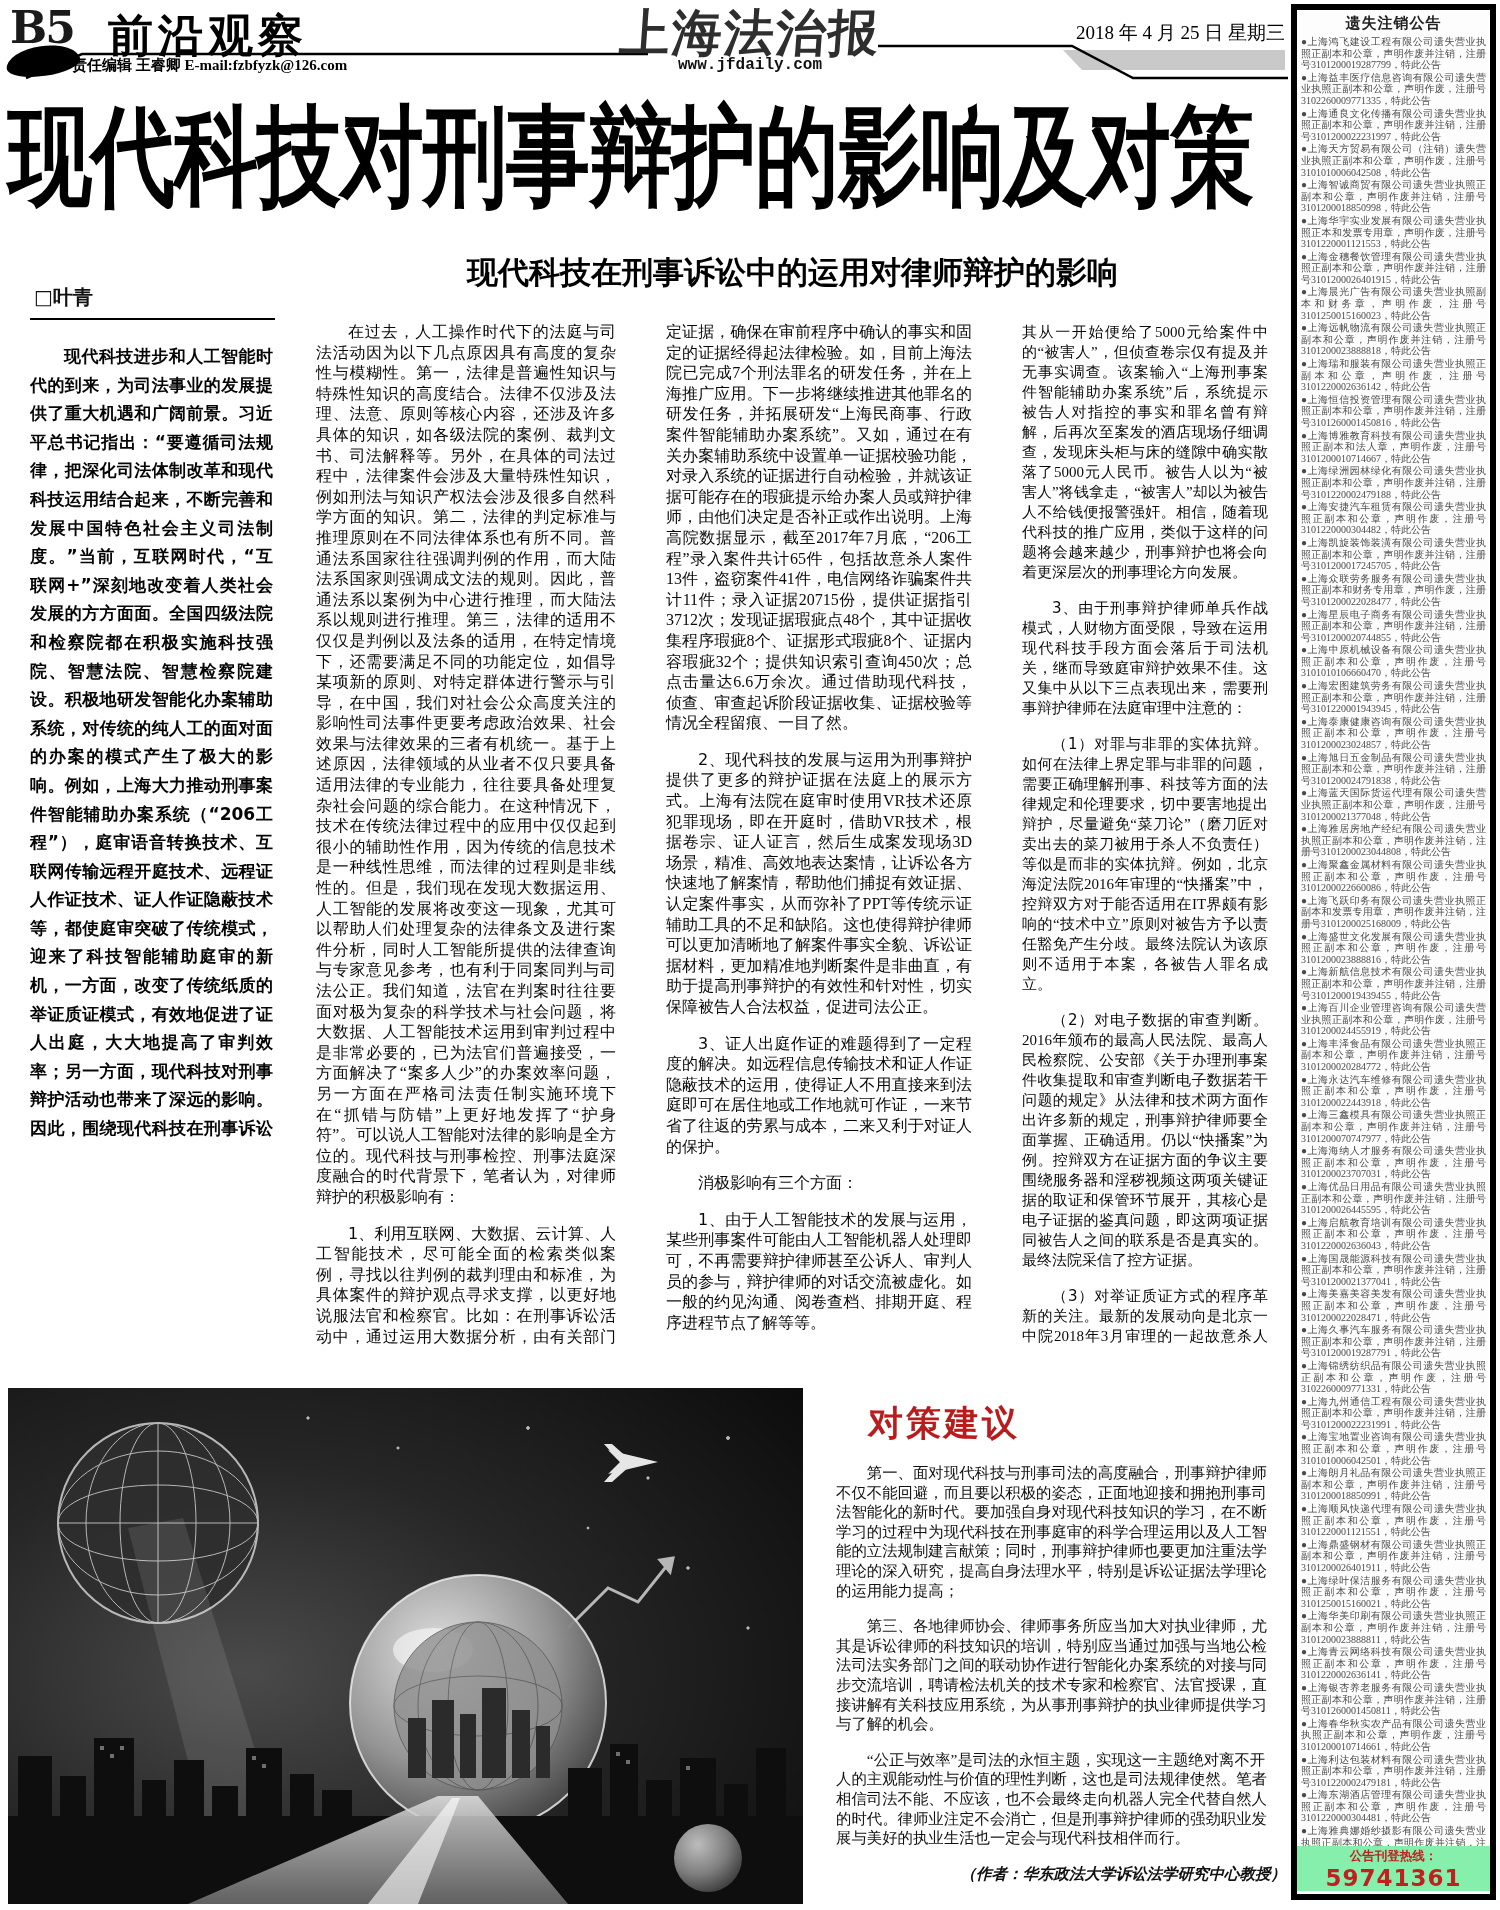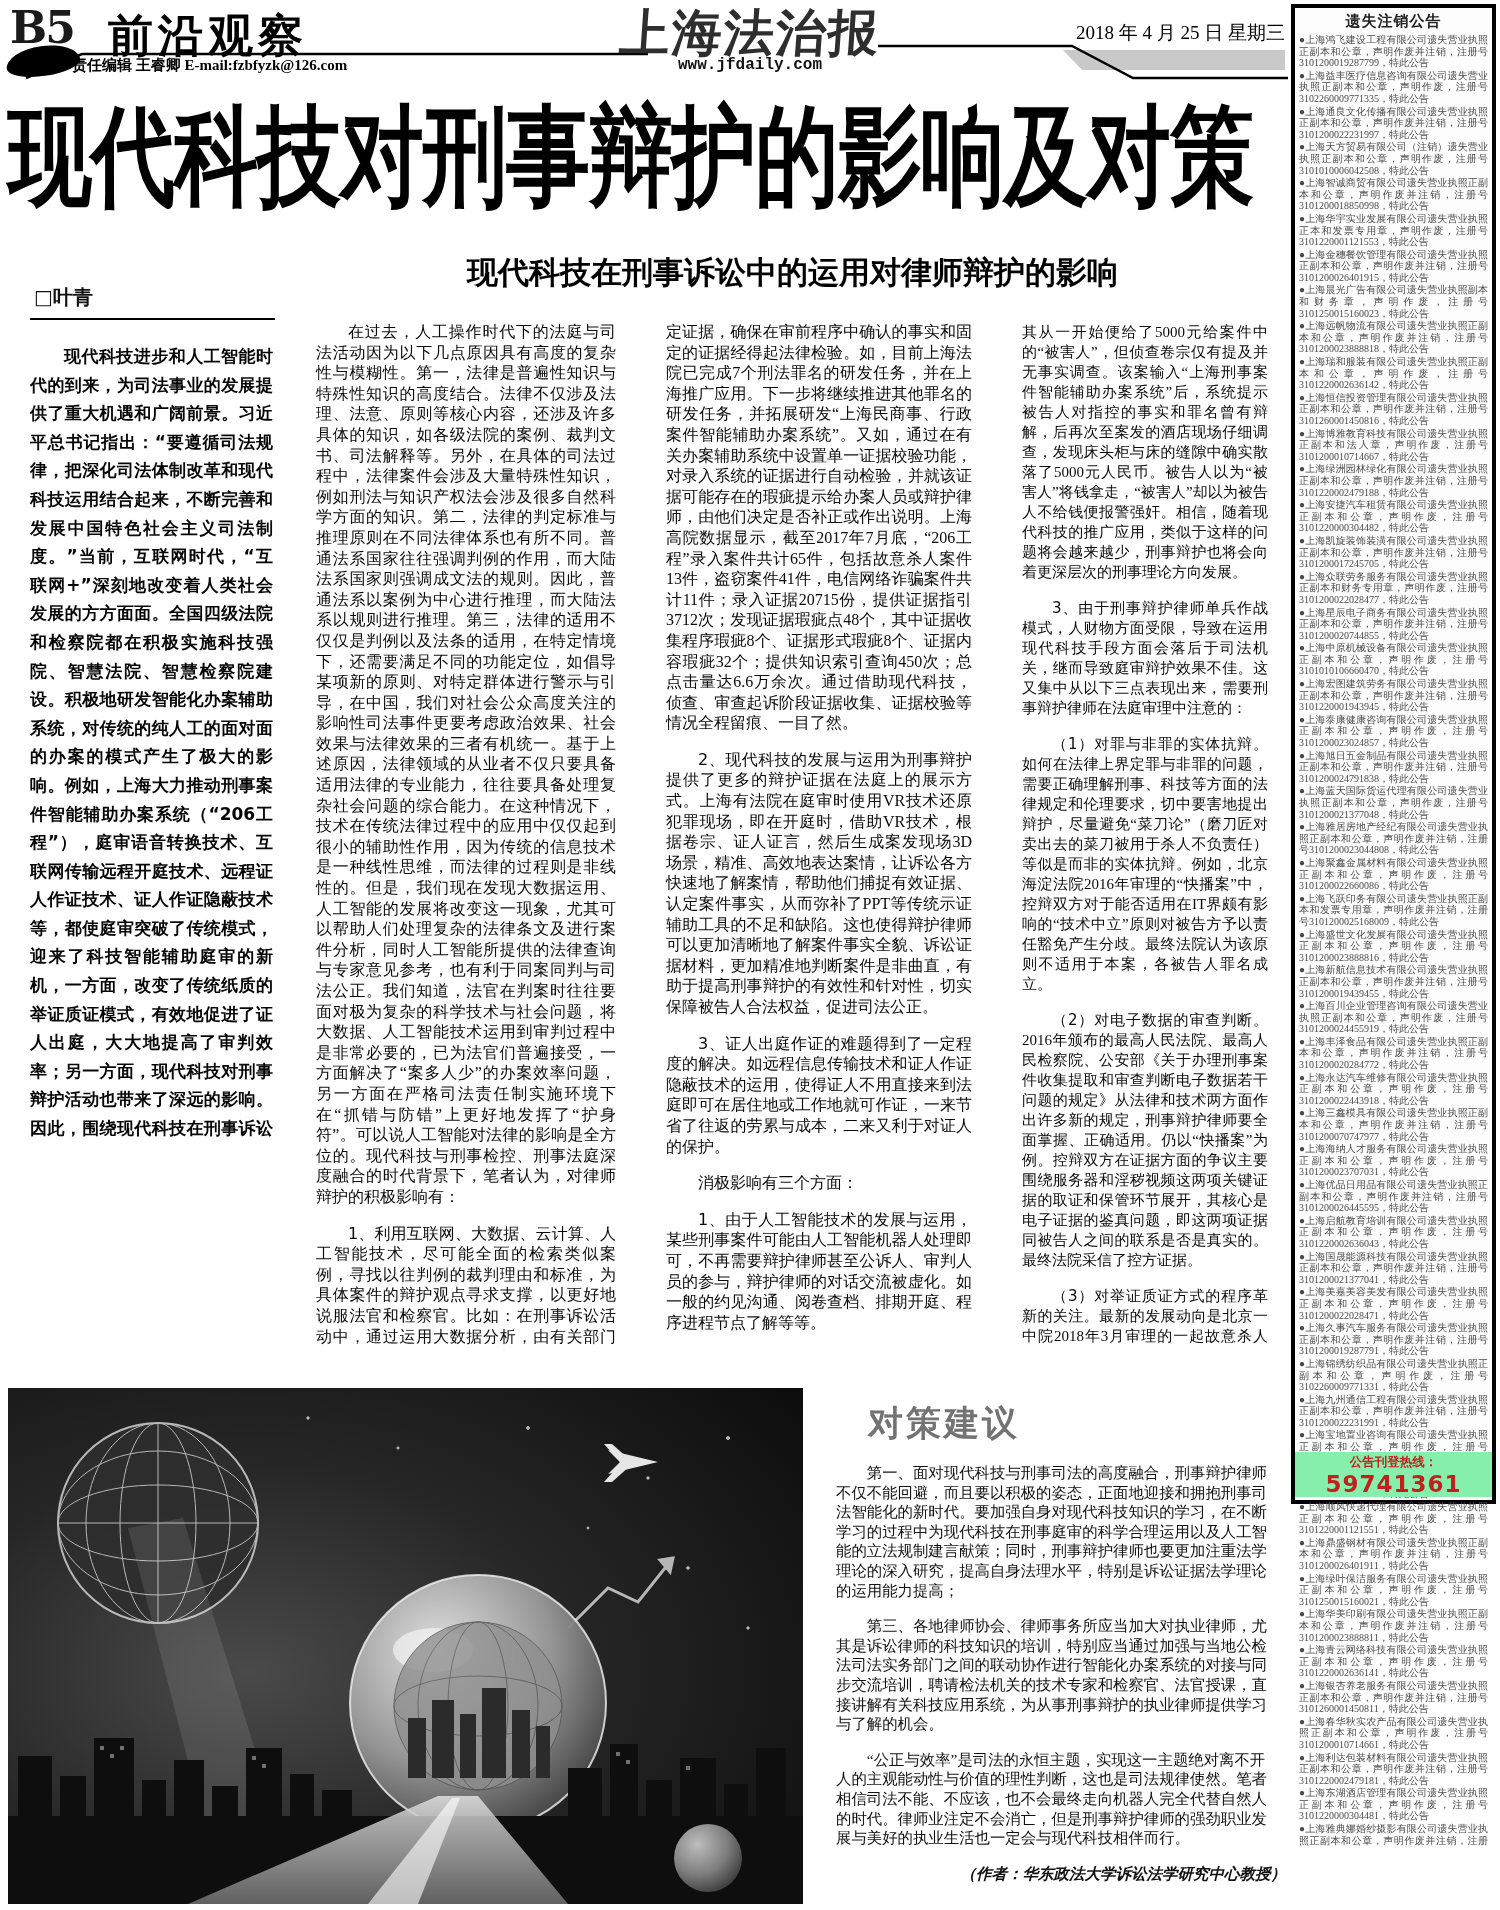--- a/index.html
+++ b/index.html
@@ -30,27 +30,27 @@
     font-weight:bold;font-size:17px;line-height:28.6px;text-align:justify;text-indent:2em;color:#050505;overflow:hidden;}
   
   .bodycol{top:306px;height:1042px;text-align:justify;overflow:hidden;color:#0a0a0a;}
   #col1{left:300px;width:332px;font-size:16px;line-height:20.6px;}
   #col2{left:650px;width:338px;font-size:16px;line-height:20.6px;}
   #col3{left:1006px;width:278px;font-size:15px;line-height:20px;}
   .para{margin:16px;text-indent:2em;}
   .lead{font-family:"DejaVu Sans","Liberation Sans",sans-serif;font-weight:normal;}
   
   #suggestions{left:820px;top:1396px;width:466px;height:500px;overflow:hidden;}
-  #suggestions h2{margin:4px 0 14px 48px;font-family:"DejaVu Sans","Liberation Sans",sans-serif;font-weight:bold;font-size:35px;letter-spacing:3px;color:#737373;}
+  #suggestions h2{margin:4px 0 14px 48px;font-family:"DejaVu Sans","Liberation Sans",sans-serif;font-weight:bold;font-size:35px;letter-spacing:3px;color:#b91c1c;}
   #suggestions .para{font-size:15.4px;line-height:19.6px;}
   #suggestions-byline{text-align:right;font-size:15.5px;font-style:italic;font-weight:bold;margin-top:2px;}
   
   #photo{left:8px;top:1388px;width:795px;height:516px;background:#111;}
   
-  #sidebar{left:1291px;top:4px;width:205px;height:1500px;border:4px solid #000000;background:#fdfdfd;box-sizing:border-box;}
+  #sidebar{left:1291px;top:4px;width:205px;height:1896px;border:6px solid #000000;background:#fdfdfd;box-sizing:border-box;}
   #sidebar-title{text-align:center;font-family:"DejaVu Sans","Liberation Sans",sans-serif;font-weight:bold;font-size:15px;padding-top:4px;letter-spacing:1px;color:#222;}
   #ads{padding:3px 4px;height:1810px;overflow:hidden;font-size:10px;line-height:11.6px;text-align:justify;color:#4a4a4a;filter:blur(0.35px);}
   #ads .ad-line{margin:0 0 1px 0;}
   #hotline{position:absolute;left:0;bottom:3px;width:100%;text-align:center;background:#86efac;}
   #hotline .lbl{color:#c21f1f;font-size:12.5px;font-weight:bold;vertical-align:middle;}
   #hotline .num{color:#c21f1f;font-size:23px;font-weight:900;font-family:"DejaVu Sans",sans-serif;vertical-align:middle;letter-spacing:1px;}
 </style>
 </head>
 <body>
 

